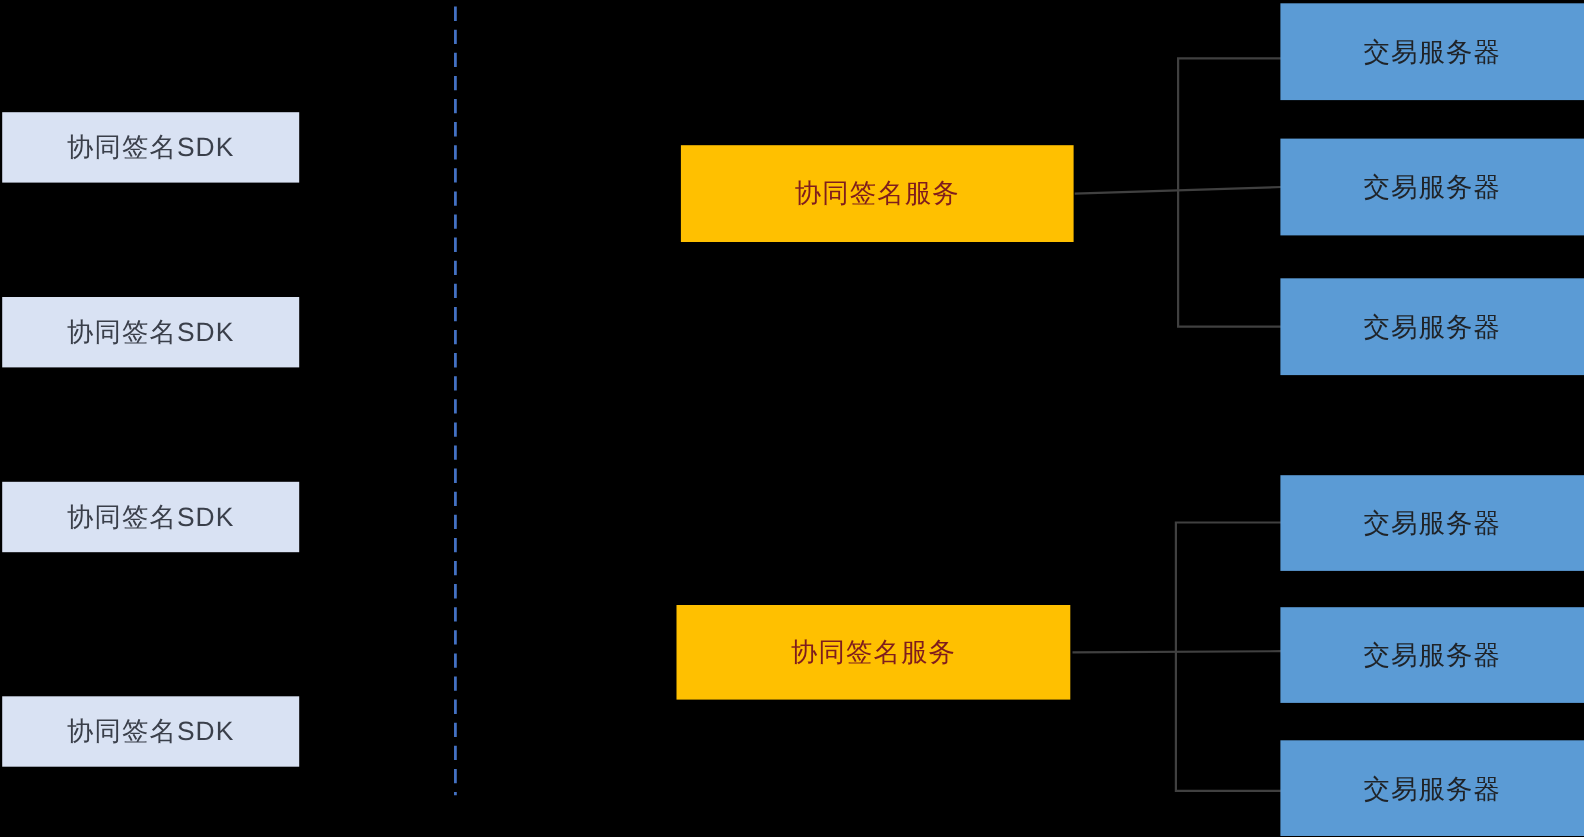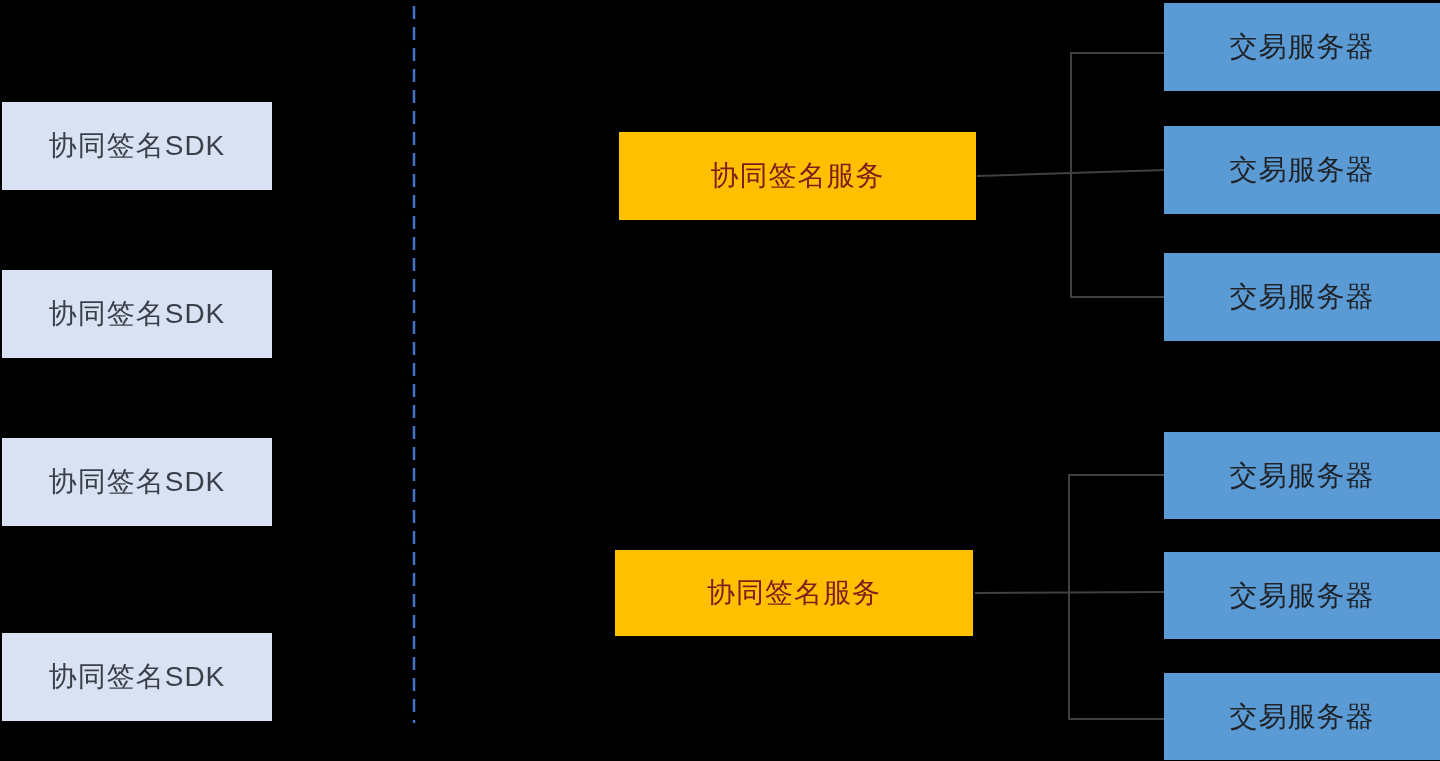--- a/index.html
+++ b/index.html
@@ -13,28 +13,28 @@
     height: 761px;
     background: #000000;
     overflow: hidden;
     font-family: "Liberation Sans", "DejaVu Sans", sans-serif;
   }
   .box {
     position: absolute;
     display: flex;
     align-items: center;
     justify-content: center;
-    font-size: 28px;
+    font-size: 24px;
     letter-spacing: 1px;
     color: #262626;
   }
   .sdk-box {
     left: 2px;
     width: 270px;
-    height: 88px;
+    height: 64px;
     background: #D9E2F3;
     color: #3a3f4a;
   }
   .service-box {
     background: #FFC000;
     color: #7f1d1d;
   }
   .server-box {
     left: 1164px;
     width: 276px;

